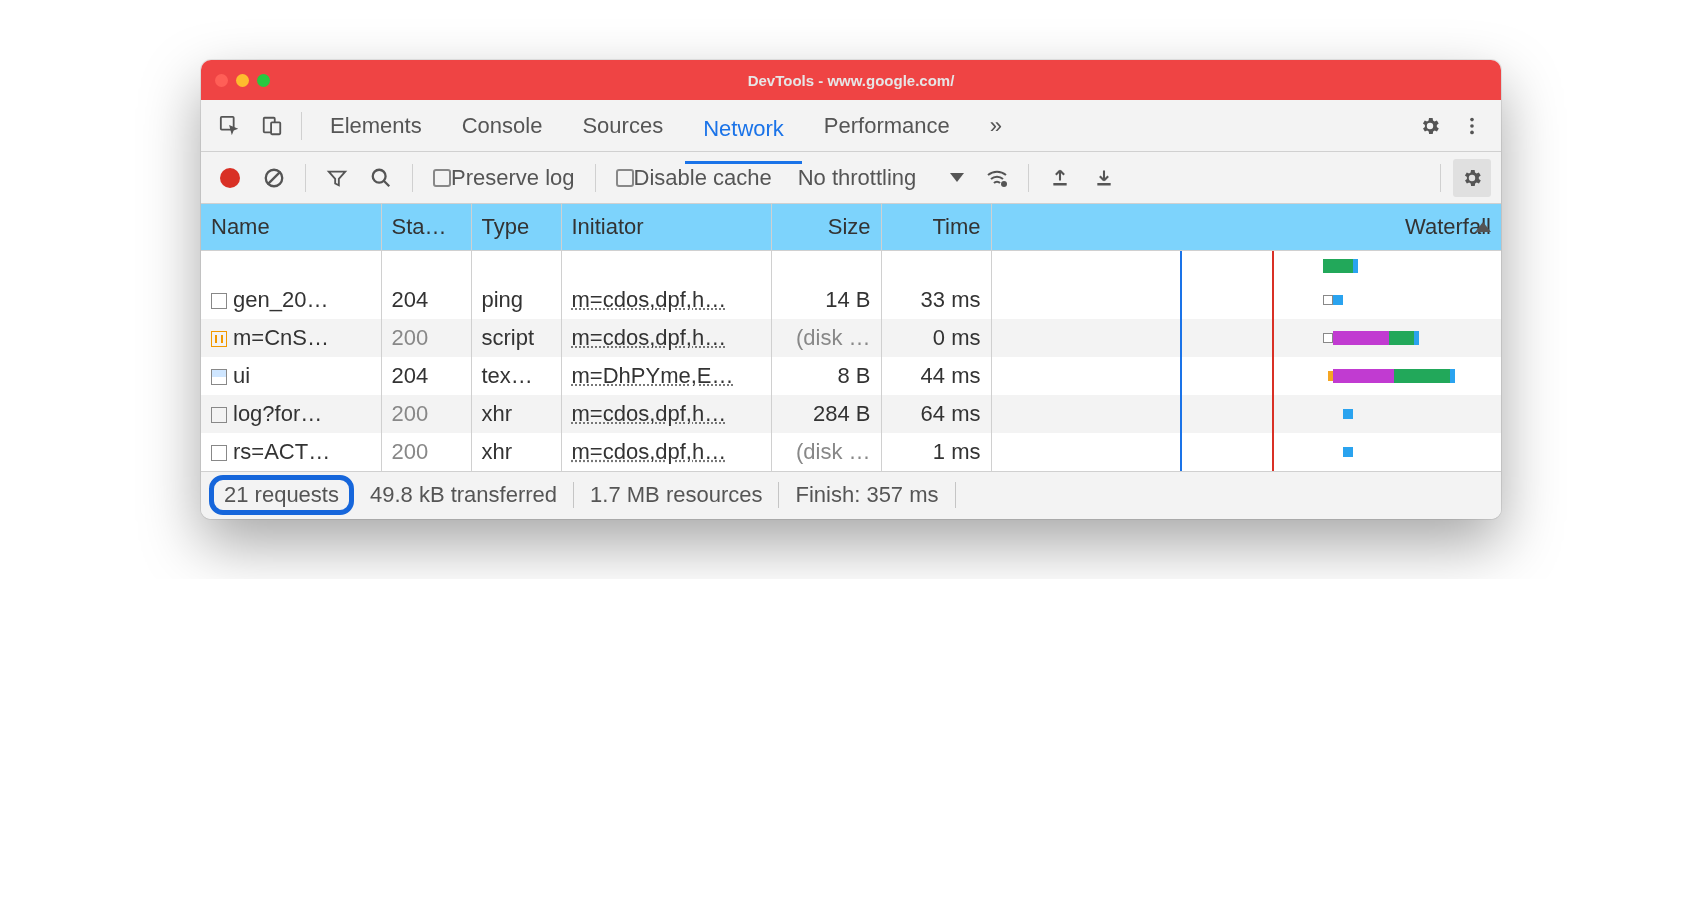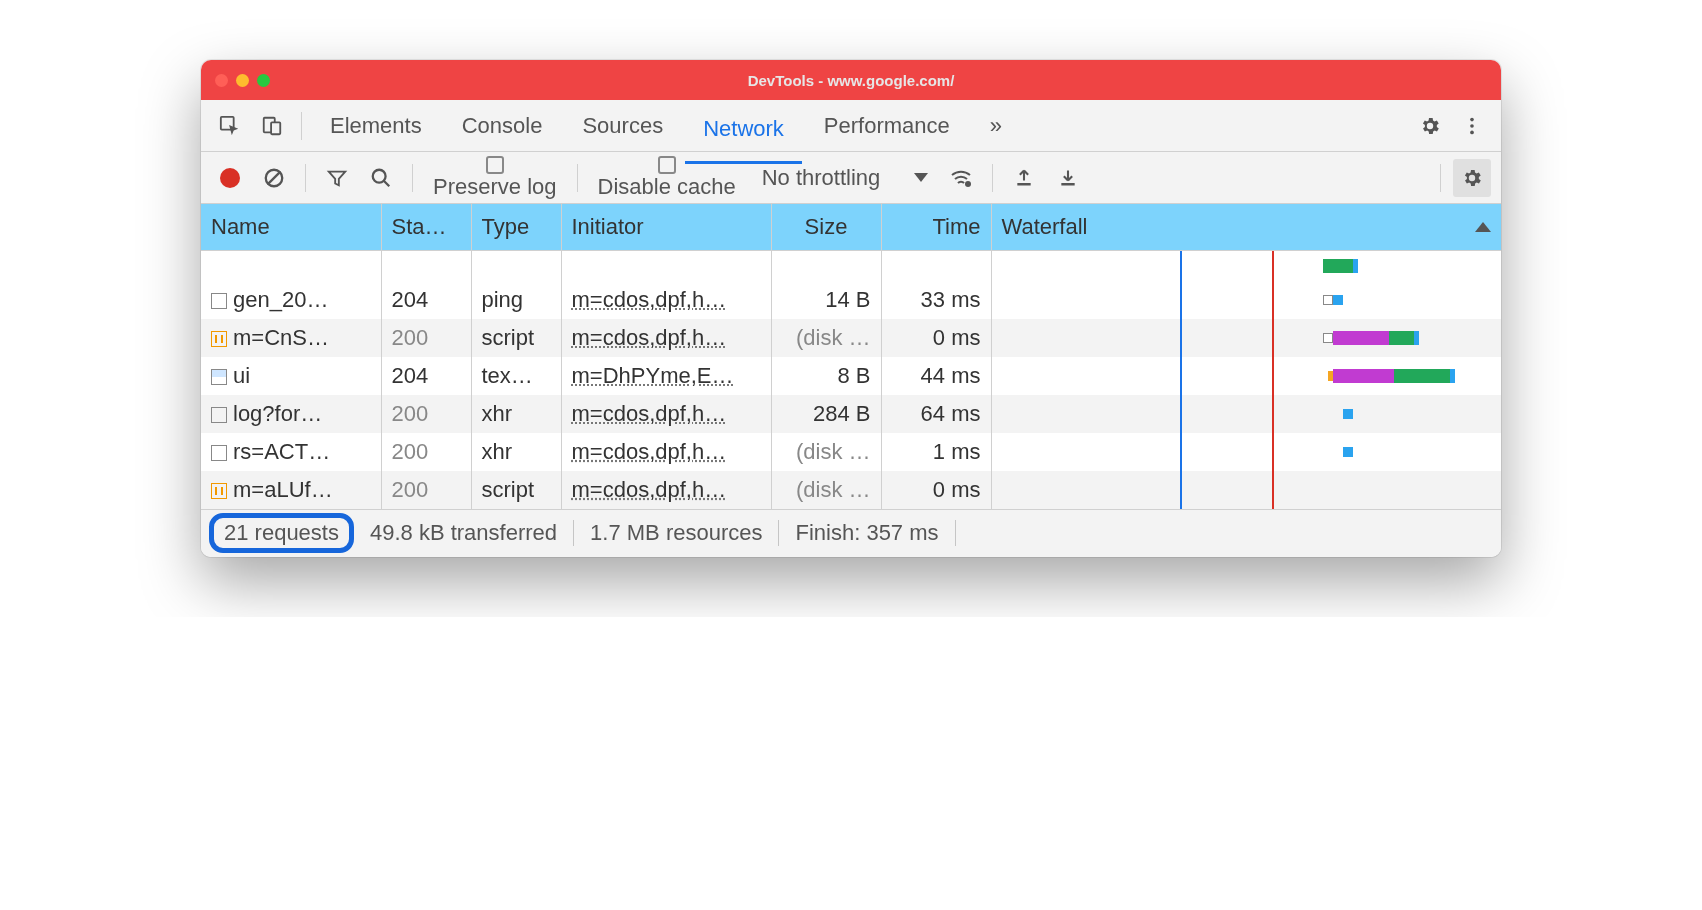--- a/index.html
+++ b/index.html
@@ -79,21 +79,20 @@
     background: #f3f3f3;
     padding: 0 10px;
     gap: 6px;
     font-size: 22px;
     color: #555;
   }
   .rec-dot { width: 20px; height: 20px; background: #d93025; border-radius: 50%; }
   .chk {
     display: flex; align-items: center; padding: 0 8px;
     cursor: pointer;
-    flex-direction: column;
   }
   .chkbox {
     width: 18px; height: 18px; border: 2px solid #888; border-radius: 3px;
   }
   .sel {
     display: flex; align-items: center; gap: 8px; padding: 0 8px 0 12px;
     cursor: pointer;
   }
   .tri-down {
     width: 0; height: 0; border-left: 7px solid transparent;
@@ -113,21 +112,21 @@
     background: #7dd3fc;
     border-bottom: 1px solid #d0d0d0;
     border-right: 1px solid #d0d0d0;
     padding: 10px 10px;
     color: #333;
     white-space: nowrap;
     overflow: hidden;
     text-overflow: ellipsis;
     position: relative;
   }
-  .table th:last-child { border-right: none; }
+  .table th:last-child { border-right: none; text-align: right; }
   .table td {
     border-right: 1px solid #d0d0d0;
     padding: 6px 10px;
     white-space: nowrap;
     overflow: hidden;
     text-overflow: ellipsis;
   }
   .table td:last-child { border-right: none; }
   .table tr.data:nth-child(odd) td { background: #f3f3f3; }
   .table tr.data:nth-child(even) td { background: #fff; }
@@ -328,21 +327,21 @@
         <col class="col-size">
         <col class="col-time">
         <col class="col-wf">
     </colgroup>
     <thead>
       <tr>
         <th>Name</th>
         <th>Sta…</th>
         <th>Type</th>
         <th>Initiator</th>
-        <th class="col-size" style="text-align:center">Size</th>
+        <th class="col-size" style="text-align:right">Size</th>
         <th class="col-time" style="text-align:right">Time</th>
         <th>
           <span>Waterfall</span>
           <span class="sort-tri"></span>
         </th>
       </tr>
     </thead>
     <tbody id="tbody">
         <tr class="lead">
           <td></td>
@@ -432,34 +431,20 @@
     <td class="muted">200</td>
     <td>xhr</td>
     <td><span class="initiator">m=cdos,dpf,h…</span></td>
     <td class="col-size muted">(disk …</td>
     <td class="col-time">1 ms</td>
     <td class="wf-cell">
             <div class="wf-abs">
               <div class="vline blue" style="left:37%"></div>
               <div class="vline red" style="left:55%"></div>
               <div class="bar sm" style="left:69%; width:2%; background:#2aa3ef"></div>
-            </div>
-          </td>
-        </tr>
-        <tr class="data">
-    <td><span class="file-ico js"></span><span>m=aLUf…</span></td>
-    <td class="muted">200</td>
-    <td>script</td>
-    <td><span class="initiator">m=cdos,dpf,h…</span></td>
-    <td class="col-size muted">(disk …</td>
-    <td class="col-time">0 ms</td>
-    <td class="wf-cell">
-            <div class="wf-abs">
-              <div class="vline blue" style="left:37%"></div>
-              <div class="vline red" style="left:55%"></div>
             </div>
           </td>
         </tr>
       </tbody>
   </table>
 
   <div class="statusbar">
     <span class="highlight-ring">
       <span>21 requests</span>
     </span>

